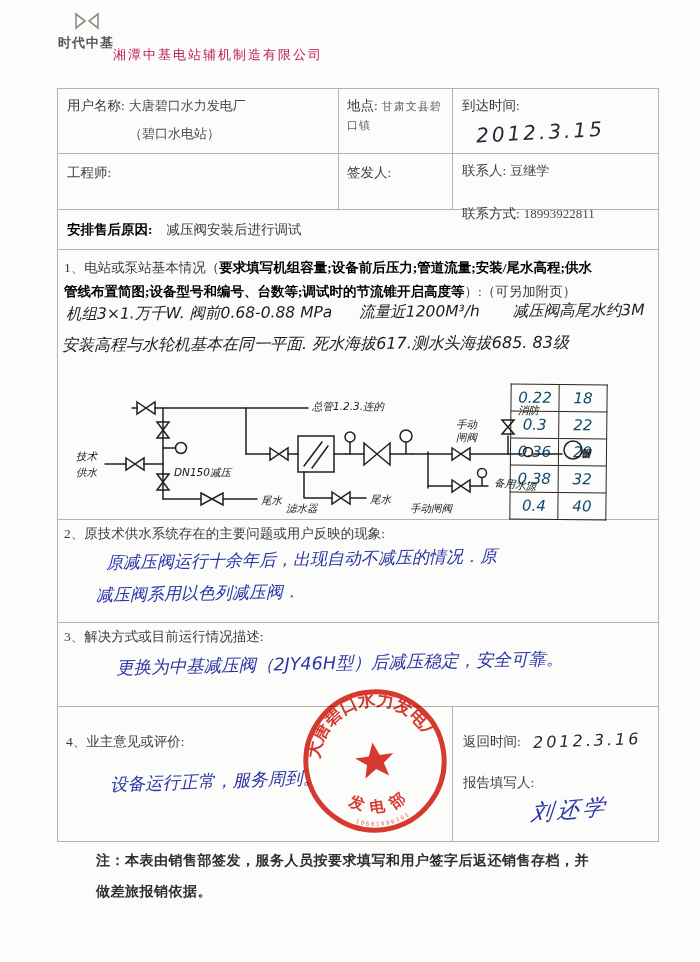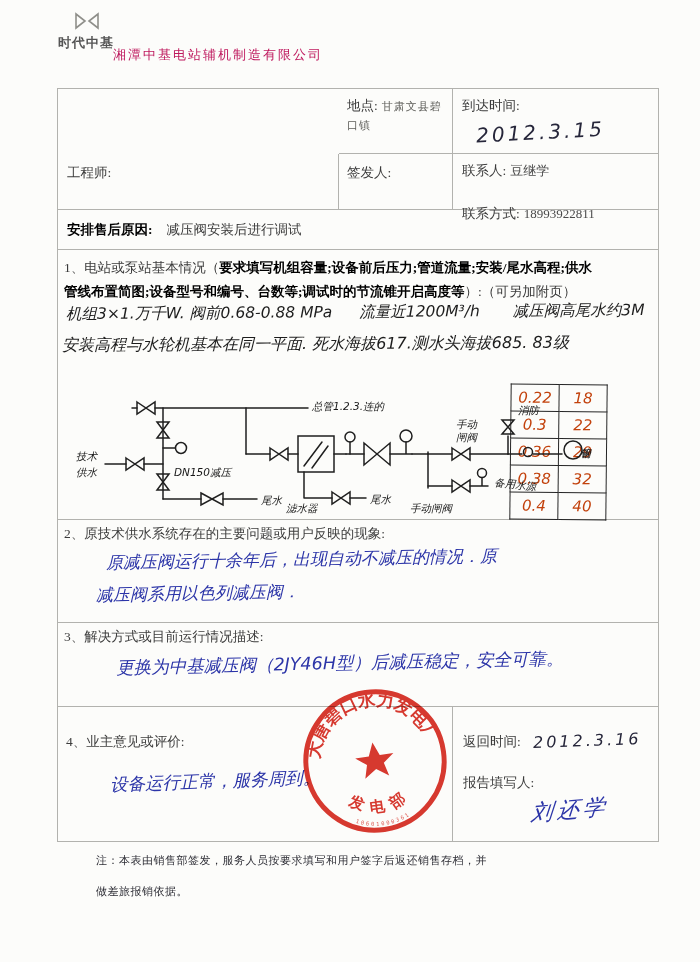--- a/index.html
+++ b/index.html
@@ -25,46 +25,51 @@
   
   .hw{font-family:"DejaVu Sans",sans-serif;font-style:italic;color:#1d1d1d;white-space:nowrap;}
   .hw-blue{color:#2c35a8;}
   .hw-date{font-family:"DejaVu Sans",sans-serif;font-style:italic;color:#26263a;letter-spacing:3px;}
   
   .s1-hw1{position:absolute;left:8px;top:52px;font-size:15.5px;transform:rotate(-.4deg);}
   .s1-hw2{position:absolute;left:4px;top:84px;font-size:16px;transform:rotate(-.3deg);}
   .s1-hw3{position:absolute;left:8px;top:120px;font-size:16px;}
   .mini-table{position:absolute;left:452px;top:134px;border-collapse:collapse;transform:rotate(.6deg);}
   .mini-table td{border:1.6px solid #262626;width:45px;height:24px;text-align:center;
-                 font-family:"DejaVu Sans",sans-serif;font-style:italic;font-size:15px;color:#c2410c;}
+                 font-family:"DejaVu Sans",sans-serif;font-style:italic;font-size:15px;color:#0c4a6e;}
   .diagram{position:absolute;left:2px;top:146px;}
   .dg{stroke:#1f1f1f;stroke-width:1.5;fill:none;stroke-linecap:round;}
   .dtxt{font-family:"DejaVu Sans",sans-serif;font-style:italic;font-size:10.5px;fill:#171717;}
   
   .stamp{position:absolute;left:296px;top:682px;width:158px;height:158px;z-index:5;
          mix-blend-mode:multiply;opacity:.92;transform:rotate(-8deg);}
   .sig{display:inline-block;transform:rotate(-5deg) skewX(-10deg);}
-  .note{position:absolute;left:96px;top:845px;width:550px;font-size:11px;font-weight:normal;
+  .note{position:absolute;left:96px;top:845px;width:550px;font-size:14px;font-weight:bold;
         color:#2e2e36;line-height:31px;letter-spacing:.5px;}
 </style>
 </head>
 <body>
 
 <div class="page">
 
   <div class="logo">
     <svg class="logo-icon" viewBox="0 0 30 18">
       <path d="M4,2 L13,9 L4,16 Z M26,2 L17,9 L26,16 Z" fill="none" stroke="#8f8f8a" stroke-width="1.6"></path>
     </svg>
     <div class="logo-name">时代中基</div>
   </div>
   <div class="company">湘潭中基电站辅机制造有限公司</div>
 
   <div class="form">
 
+    <div class="cell br bb" style="left:0;top:0;width:281px;height:65px;padding:7px 9px;">
+      <span class="plabel">用户名称:</span>
+      <span class="pval">大唐碧口水力发电厂</span>
+      <div class="pval" style="margin:10px 0 0 62px;">（碧口水电站）</div>
+    </div>
     <div class="cell br bb" style="left:281px;top:0;width:114px;height:65px;padding:7px 8px;">
       <span class="plabel">地点:</span>
       <span class="small">甘肃文县碧口镇</span>
     </div>
     <div class="cell bb" style="left:395px;top:0;width:205px;height:65px;padding:7px 9px;">
       <span class="plabel">到达时间:</span>
       <div class="hw-date" style="margin:4px 0 0 14px;font-size:20px;transform:rotate(-3deg);">2012.3.15</div>
     </div>
 
     <div class="cell br bb" style="left:0;top:65px;width:281px;height:56px;padding:9px 9px;">

